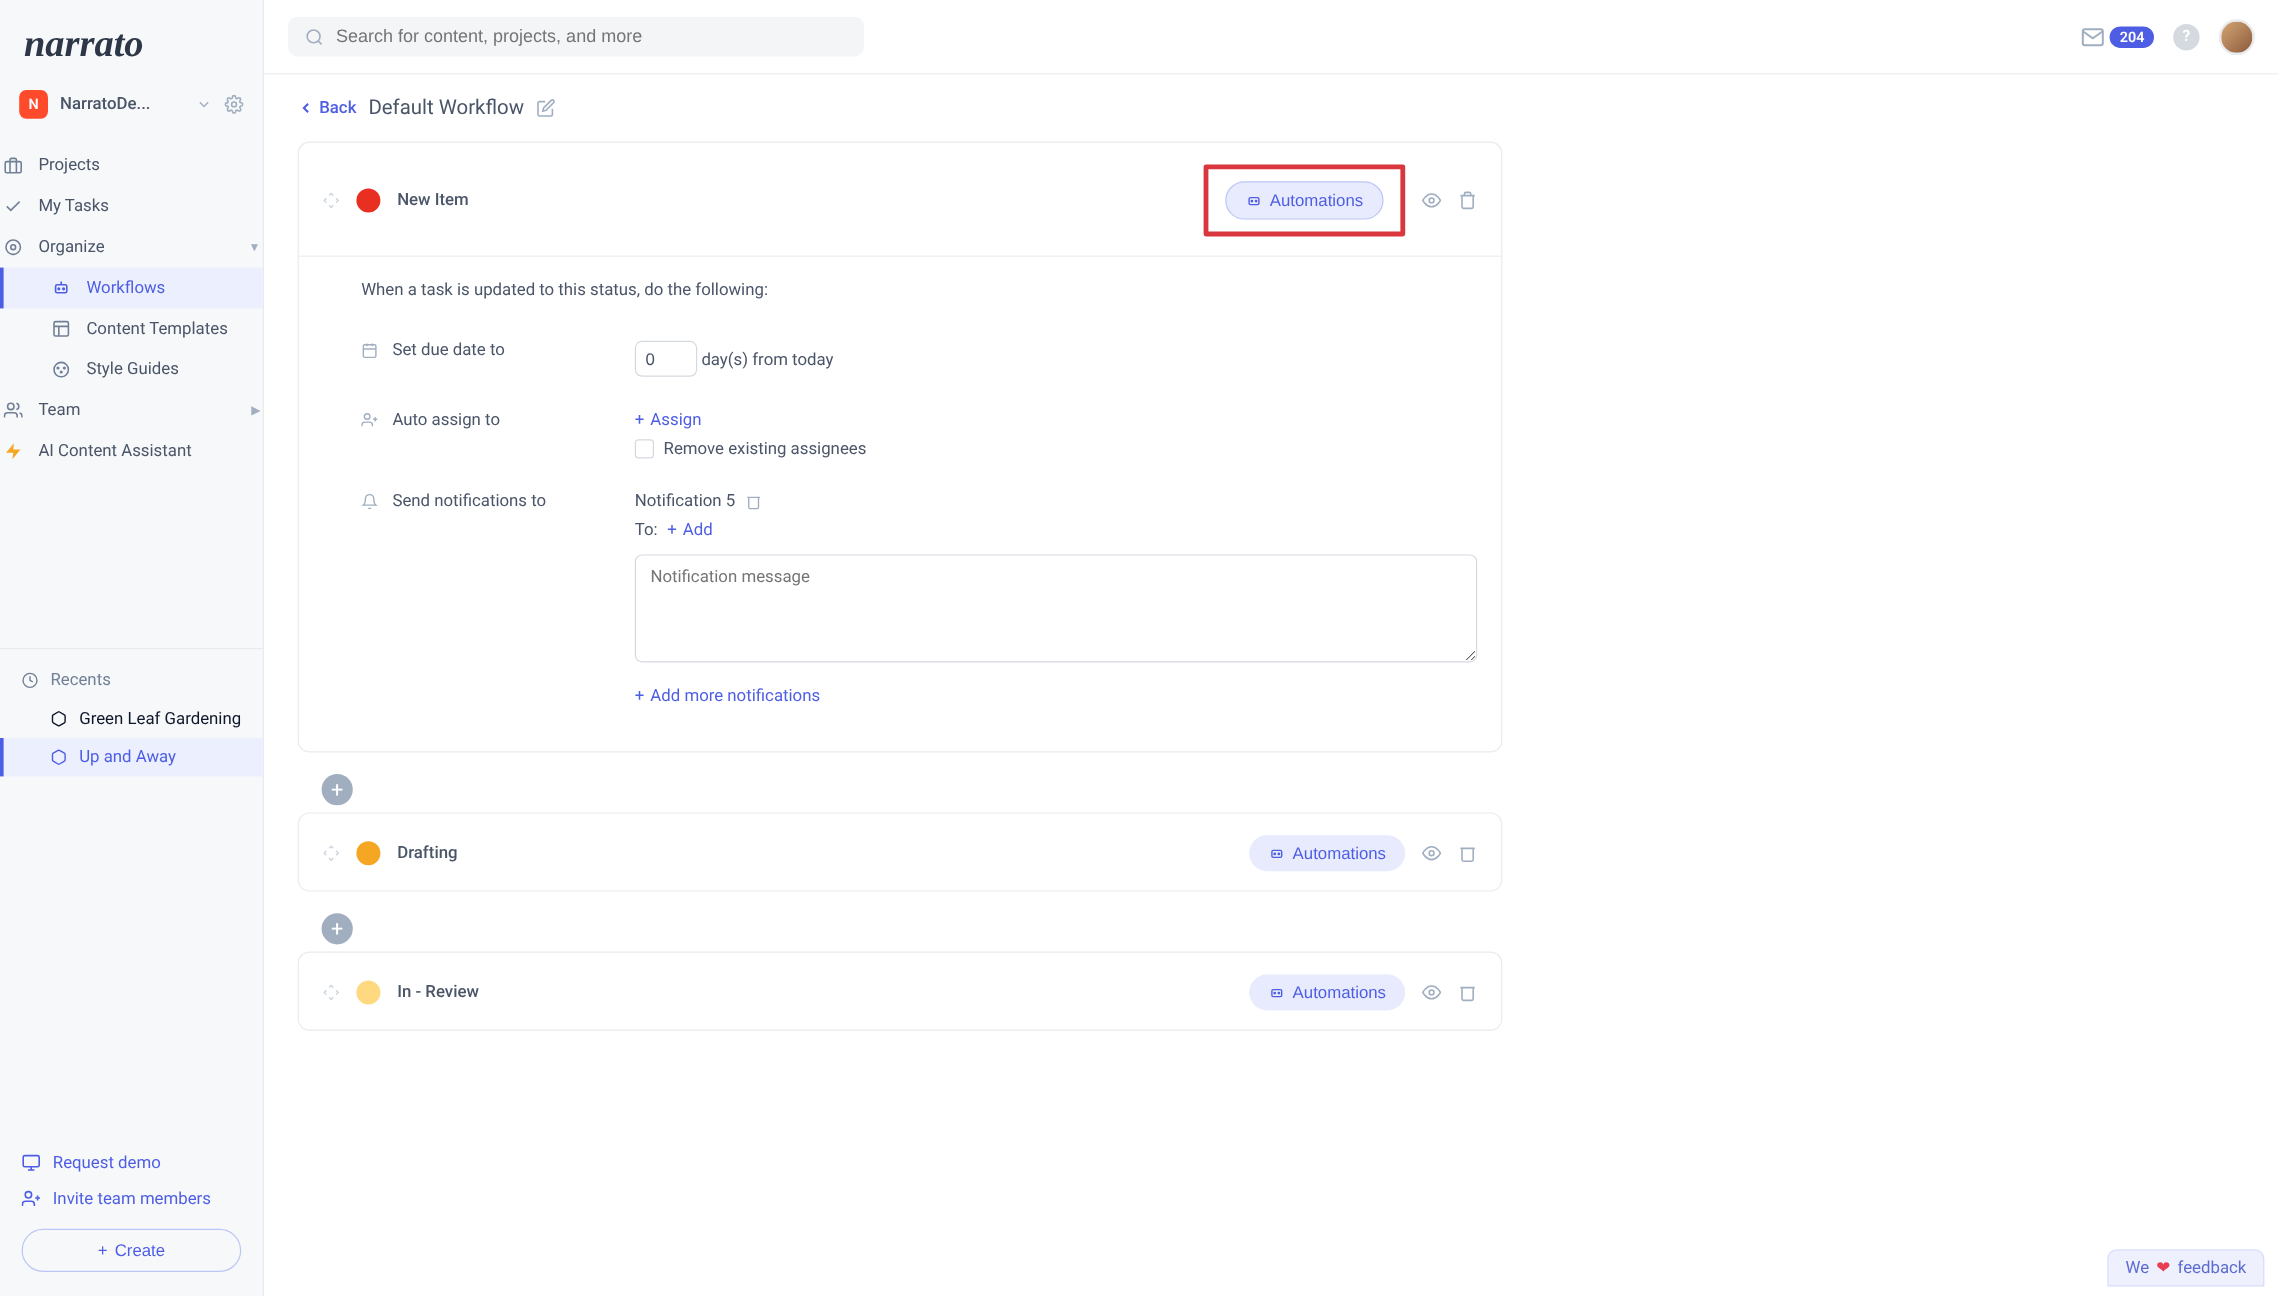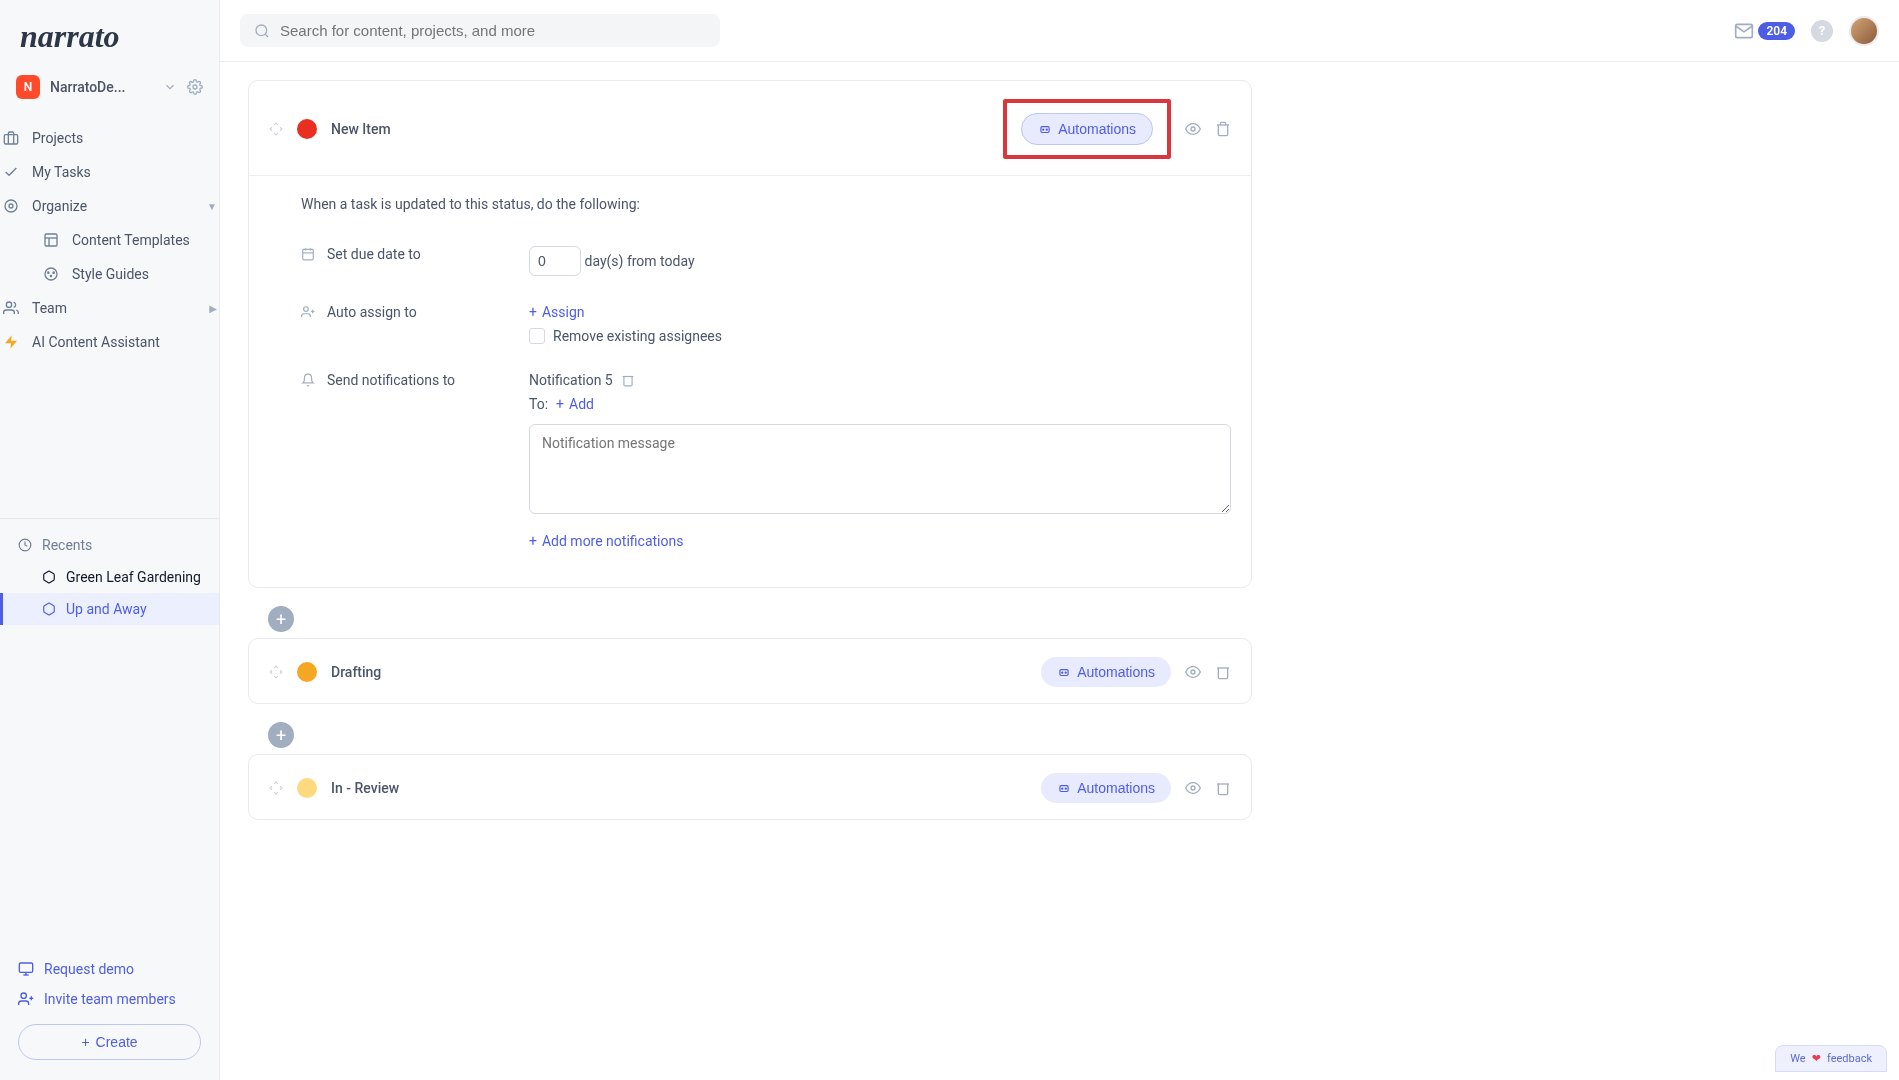--- a/index.html
+++ b/index.html
@@ -70,21 +70,21 @@
 .checkbox { width: 16px; height: 16px; border: 1px solid #d5d9e0; border-radius: 3px; }
 .notif-block { margin-bottom: 10px; }
 .notif-title { color: #4a5568; display: flex; align-items: center; gap: 8px; }
 .to-line { margin-top: 8px; color: #4a5568; display: flex; align-items: center; gap: 8px; }
 .msg-area { margin-top: 12px; width: 100%; min-height: 90px; border: 1px solid #d5d9e0; border-radius: 6px; padding: 10px 12px; font-family: inherit; font-size: 14px; resize: both; color: #4a5568; }
 .add-more { margin-top: 16px; }
 
 .connector { display: flex; flex-direction: column; align-items: flex-start; padding-left: 20px; }
 .add-circle { width: 26px; height: 26px; border-radius: 50%; background: #a0aec0; color: #fff; display: flex; align-items: center; justify-content: center; font-size: 18px; cursor: pointer; margin: 6px 0; }
 
-.feedback-pill { position: fixed; bottom: 8px; right: 12px; background: #eef0fe; border: 1px solid #d6dbf9; color: #5b6bd0; padding: 6px 14px; border-radius: 8px 8px 0 0; font-size: 11px; display: flex; align-items: center; gap: 6px; }
+.feedback-pill { position: fixed; bottom: 8px; right: 12px; background: #eef0fe; border: 1px solid #d6dbf9; color: #5b6bd0; padding: 6px 14px; border-radius: 8px 8px 0 0; font-size: 14px; display: flex; align-items: center; gap: 6px; }
 svg { display: block; }
 </style>
 </head>
 <body>
 
 <div class="app">
 
   <aside class="sidebar">
     <div class="logo">narrato</div>
 
@@ -125,20 +125,31 @@
       <div class="nav-item">
         <span class="nav-icon">
             <svg width="16" height="16" viewBox="0 0 24 24" fill="none" stroke="currentColor" stroke-width="2">
               <circle cx="12" cy="12" r="3"></circle>
               <circle cx="12" cy="12" r="9"></circle>
             </svg>
           </span>
         <span>Organize</span>
         <span class="caret">▼</span>
       </div>
+      <div class="nav-item sub active">
+        <span class="nav-icon">
+            <svg width="16" height="16" viewBox="0 0 24 24" fill="none" stroke="currentColor" stroke-width="2">
+              <rect x="5" y="8" width="14" height="10" rx="2"></rect>
+              <circle cx="9" cy="13" r="1" fill="currentColor"></circle>
+              <circle cx="15" cy="13" r="1" fill="currentColor"></circle>
+              <line x1="12" y1="4" x2="12" y2="8"></line>
+            </svg>
+          </span>
+        <span>Workflows</span>
+      </div>
       <div class="nav-item sub">
         <span class="nav-icon">
             <svg width="16" height="16" viewBox="0 0 24 24" fill="none" stroke="currentColor" stroke-width="2">
               <rect x="3" y="3" width="18" height="18" rx="2"></rect>
               <line x1="3" y1="9" x2="21" y2="9"></line>
               <line x1="9" y1="21" x2="9" y2="9"></line>
             </svg>
           </span>
         <span>Content Templates</span>
       </div>
@@ -254,20 +265,35 @@
               <polyline points="22,6 12,13 2,6"></polyline>
             </svg>
           </span>
         <span class="notif-badge">204</span>
       </div>
       <div class="help-icon">?</div>
       <div class="avatar"></div>
     </div>
 
     <div class="content">
+      <div class="breadcrumb">
+        <span class="back-link">
+          <svg width="14" height="14" viewBox="0 0 24 24" fill="none" stroke="currentColor" stroke-width="3">
+              <polyline points="15 18 9 12 15 6"></polyline>
+            </svg>
+          <span>Back</span>
+        </span>
+        <span class="bc-title">Default Workflow</span>
+        <span class="edit-icon">
+            <svg width="16" height="16" viewBox="0 0 24 24" fill="none" stroke="currentColor" stroke-width="2">
+              <path d="M11 4H4a2 2 0 0 0-2 2v14a2 2 0 0 0 2 2h14a2 2 0 0 0 2-2v-7"></path>
+              <path d="M18.5 2.5a2.121 2.121 0 0 1 3 3L12 15l-4 1 1-4 9.5-9.5z"></path>
+            </svg>
+          </span>
+      </div>
 
       <div class="status-card">
         <div class="status-header">
           <span class="drag-handle">
               <svg width="14" height="14" viewBox="0 0 24 24" fill="none" stroke="currentColor" stroke-width="2">
                 <polyline points="5 9 2 12 5 15"></polyline>
                 <polyline points="9 5 12 2 15 5"></polyline>
                 <polyline points="15 19 12 22 9 19"></polyline>
                 <polyline points="19 9 22 12 19 15"></polyline>
               </svg>

